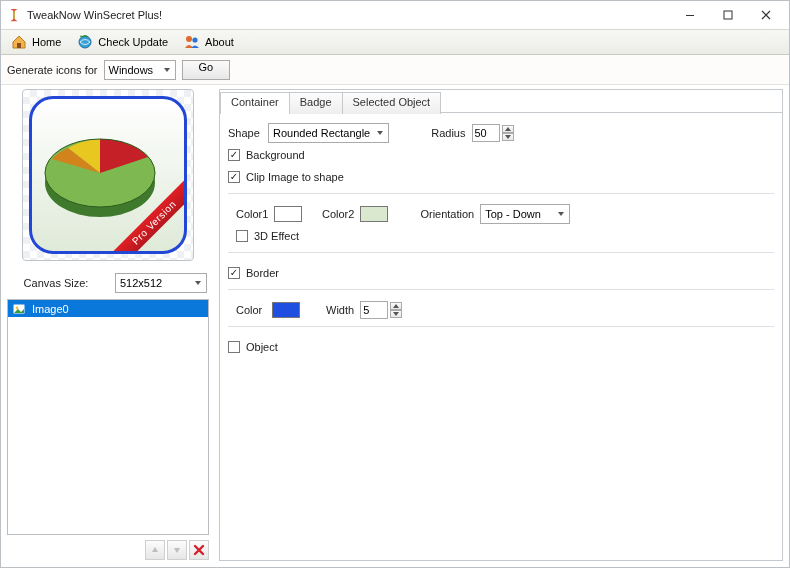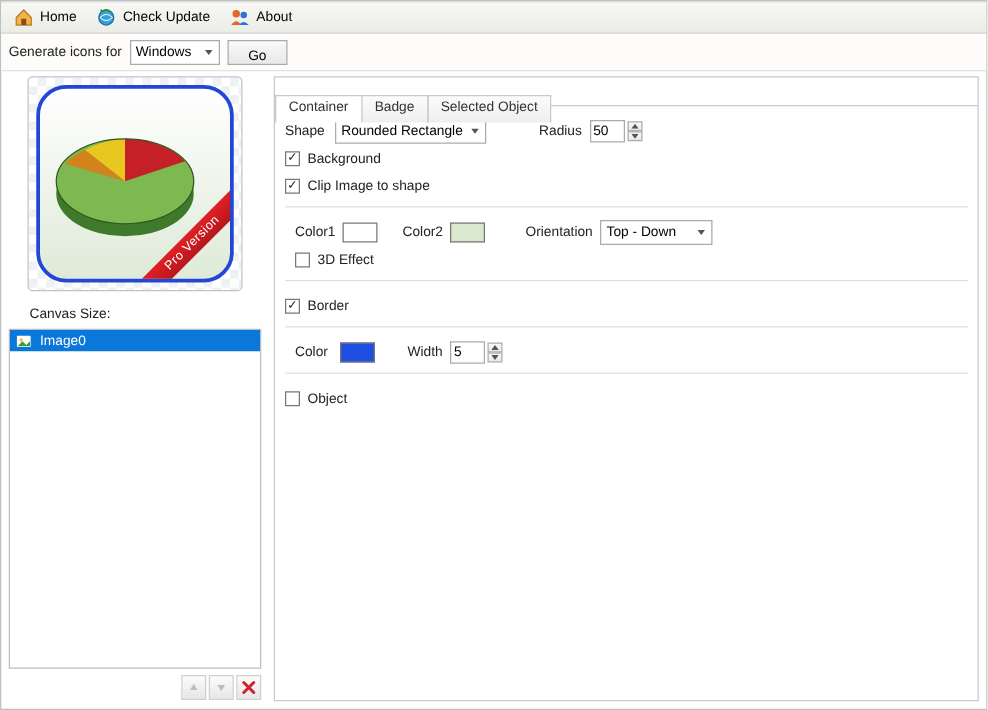--- a/index.html
+++ b/index.html
@@ -20,21 +20,21 @@
   .tb-btn { display:flex; align-items:center; gap:5px; padding:2px 6px; border-radius:2px;
             cursor:default; }
   .tb-ico { width:16px; height:16px; }
   .generate-bar { height:30px; display:flex; align-items:center; gap:6px; padding:4px 6px;
                   background:#fdfcfa; border-bottom:1px solid #e4e4de; }
   .combo { height:20px; border:1px solid #aaa; background:#fff; display:flex; align-items:center;
            padding:0 4px; gap:6px; min-width:72px; }
   .combo .chev { margin-left:auto; }
   .chev { width:8px; height:8px; }
   .btn { height:20px; border:1px solid #aaa; background:linear-gradient(#fafafa,#e8e8e8);
-         display:flex; align-items:flex-end; justify-content:center; padding:0 16px; cursor:default;}
+         display:flex; align-items:flex-start; justify-content:center; padding:0 16px; cursor:default;}
   .content { flex:1; display:flex; gap:10px; padding:0 6px 6px 6px; overflow:hidden;}
   .left-col { width:202px; display:flex; flex-direction:column; }
   .preview { width:172px; height:172px; margin:4px auto 8px auto; border:1px solid #c0c4c9;
              border-radius:4px; background:
                linear-gradient(45deg,#eef1f4 25%,transparent 25%) 0 0/14px 14px,
                linear-gradient(45deg,transparent 75%,#eef1f4 75%) 0 0/14px 14px,
                linear-gradient(45deg,transparent 75%,#eef1f4 75%) 7px 7px/14px 14px,
                linear-gradient(45deg,#eef1f4 25%,transparent 25%) 7px 7px/14px 14px,
                #fff;
              padding:6px; position:relative;}
@@ -56,21 +56,21 @@
                 gap:6px; padding:0 4px;}
   .layer-item .lico { width:14px; height:14px; }
   .layer-toolbar { height:22px; display:flex; align-items:center; justify-content:flex-end;
                    gap:2px; margin-top:4px;}
   .small-btn { width:20px; height:20px; border:1px solid #cfcfcf; background:linear-gradient(#fcfcfc,#e6e6e6);
                display:flex; align-items:center; justify-content:center;}
   .right-col { flex:1; border:1px solid #c6c9cd; background:#fff; margin-top:4px;
                display:flex; flex-direction:column; }
   .tabs { display:flex; height:22px; }
   .tab { border:1px solid #c6c9cd; border-bottom:none; padding:3px 10px 0 10px;
-         background:linear-gradient(#fcfcfc,#eeeeee); margin-right:-1px; position:relative; top:14px;
+         background:linear-gradient(#fcfcfc,#eeeeee); margin-right:-1px; position:relative; top:2px;
          color:#333; cursor:default;}
   .tab.active { background:#fff; z-index:2;}
   .tab-body { flex:1; border-top:1px solid #c6c9cd; padding:8px 8px; overflow:auto;}
   .sect { border-top:1px solid #dcdfe3; margin:6px 0 4px 0; padding-top:6px;}
   .check { width:12px; height:12px; border:1px solid #777; display:inline-flex; align-items:center;
            justify-content:center; background:#fff;}
   .check.checked::after { content:"✓"; font-size:10px; line-height:10px; color:#222;}
   .color-swatch { width:28px; height:16px; border:1px solid #777;}
   .spin { display:flex; align-items:center;}
   .spin input { width:28px; height:18px; border:1px solid #aaa; padding:0 2px;}
@@ -80,20 +80,45 @@
   .spin svg { width:6px; height:4px;}
   .wide-combo { min-width:120px; }
   .wider-combo { min-width:86px; width:86px;}
   .indent { margin-left:8px;}
 </style>
 </head>
 <body>
 
 <div class="window">
 
+  <div class="titlebar">
+    <svg class="app-icon" viewBox="0 0 16 16">
+      <rect x="7" y="1" width="2" height="14" fill="#c49a2b"></rect>
+      <path d="M4 1 L8 4 L12 1 Z" fill="#d54"></path>
+        <path d="M4 15 L8 12 L12 15 Z" fill="#d54"></path>
+    </svg>
+    <div class="title">TweakNow WinSecret Plus!</div>
+    <div class="win-btns">
+      <div class="win-btn">
+        <svg viewBox="0 0 10 10">
+            <rect x="1" y="5" width="8" height="1" fill="#333"></rect>
+          </svg>
+      </div>
+      <div class="win-btn">
+        <svg viewBox="0 0 10 10">
+            <rect x="1" y="1" width="8" height="8" fill="none" stroke="#333"></rect>
+          </svg>
+      </div>
+      <div class="win-btn">
+        <svg viewBox="0 0 10 10">
+            <path d="M1 1 L9 9 M9 1 L1 9" stroke="#333" stroke-width="1.2"></path>
+          </svg>
+      </div>
+    </div>
+  </div>
 
   <div class="toolbar">
     <div class="tb-btn">
       <svg class="tb-ico" viewBox="0 0 16 16">
         <path d="M2 8 L8 2 L14 8 L14 14 L2 14 Z" fill="#f4b24a" stroke="#b87d1e"></path>
         <rect x="6" y="9" width="4" height="5" fill="#8a4d1e"></rect>
       </svg>
       <span>Home</span>
     </div>
     <div class="tb-btn">
@@ -141,20 +166,26 @@
             <path d="M60 64 L60 30 A55 34 0 0 0 28 39 Z" fill="#e8c720"></path>
             <path d="M60 64 L28 39 A55 34 0 0 0 12 50 Z" fill="#d3831b"></path>
             <ellipse cx="60" cy="64" rx="55" ry="34" fill="none" stroke="#2c5a1e" stroke-width="1"></ellipse>
           </svg>
           <div class="ribbon">Pro Version</div>
         </div>
       </div>
 
       <div class="canvas-row">
         <span class="canvas-lbl form-lbl">Canvas Size:</span>
+        <div class="combo canvas-combo">
+          <span>512x512</span>
+          <svg class="chev" viewBox="0 0 8 8">
+              <path d="M1 2 L4 6 L7 2 Z" fill="#555"></path>
+            </svg>
+        </div>
       </div>
 
       <div class="layers">
         <div class="layer-item">
           <svg class="lico" viewBox="0 0 14 14">
             <rect x="1" y="2" width="12" height="10" rx="1" fill="#fff" stroke="#0a78da"></rect>
             <circle cx="5" cy="6" r="1.4" fill="#f2c035"></circle>
             <path d="M2 11 L6 7 L9 10 L12 7 L12 11 Z" fill="#3a9a3a"></path>
           </svg>
           <span>Image0</span>

